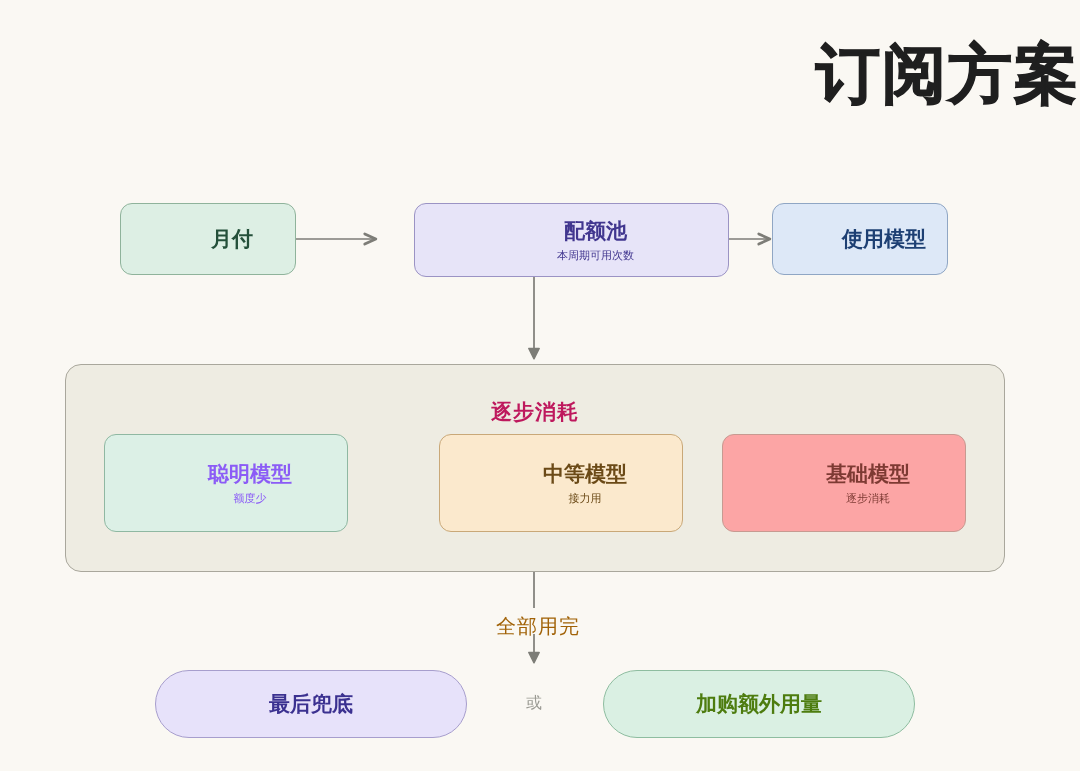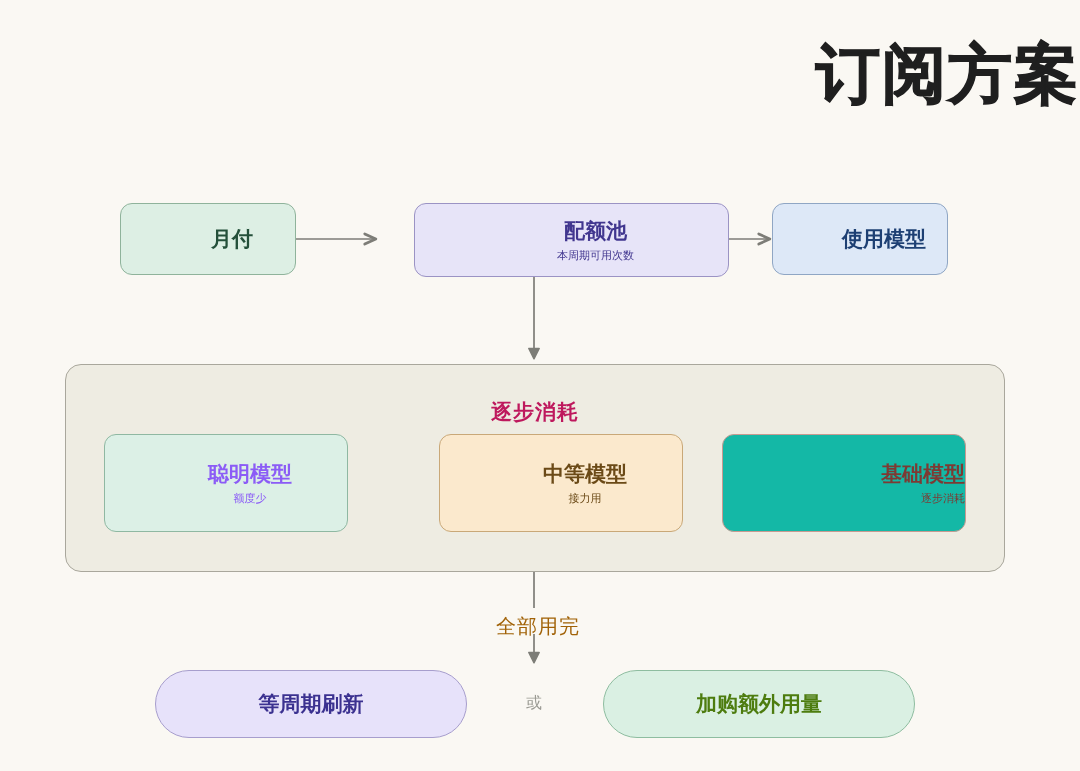--- a/index.html
+++ b/index.html
@@ -70,21 +70,21 @@
   
   .n-purple { background: #e7e4f8; border-color: #9b93c4; margin-left: 37px; }
   .n-purple .t1, .n-purple .t2 { color: #41368f; }
   
   .n-blue   { background: #dde8f7; border-color: #8fa6c4; }
   .n-blue .t1, .n-blue .t2 { color: #1d3f73; }
   
   .n-orange { background: #fbe9cd; border-color: #c9a878; }
   .n-orange .t1, .n-orange .t2 { color: #6b4a17; }
   
-  .n-pink   { background: #14b8a6; border-color: #c79a91; align-items: flex-end; }
+  .n-pink   { background: #fca5a5; border-color: #c79a91; }
   .n-pink .t1, .n-pink .t2 { color: #7d3a33; }
 
   
   .group-box {
     position: absolute;
     box-sizing: border-box;
     background: #eeece2;
     border: 1.6px solid #a9a79c;
     border-radius: 16px;
   }
@@ -197,21 +197,21 @@
   </div>
 
   <div class="node n-pink" style="left:722px; top:434px; width:244px; height:98px;">
     <div class="t1">基础模型</div>
     <div class="t2">逐步消耗</div>
   </div>
 
   <div class="edge-label" style="left:496px; top:613px;">全部用完</div>
 
   <div class="pill p-purple" style="left:155px; top:670px; width:312px; height:68px;">
-    <span>等周期刷新</span>
+    <span>最后兜底</span>
   </div>
 
   <div class="edge-label small" style="left:526px; top:693px;">或</div>
 
   <div class="pill p-green" style="left:603px; top:670px; width:312px; height:68px;">
     <span>加购额外用量</span>
   </div>
 
 </div>
 

